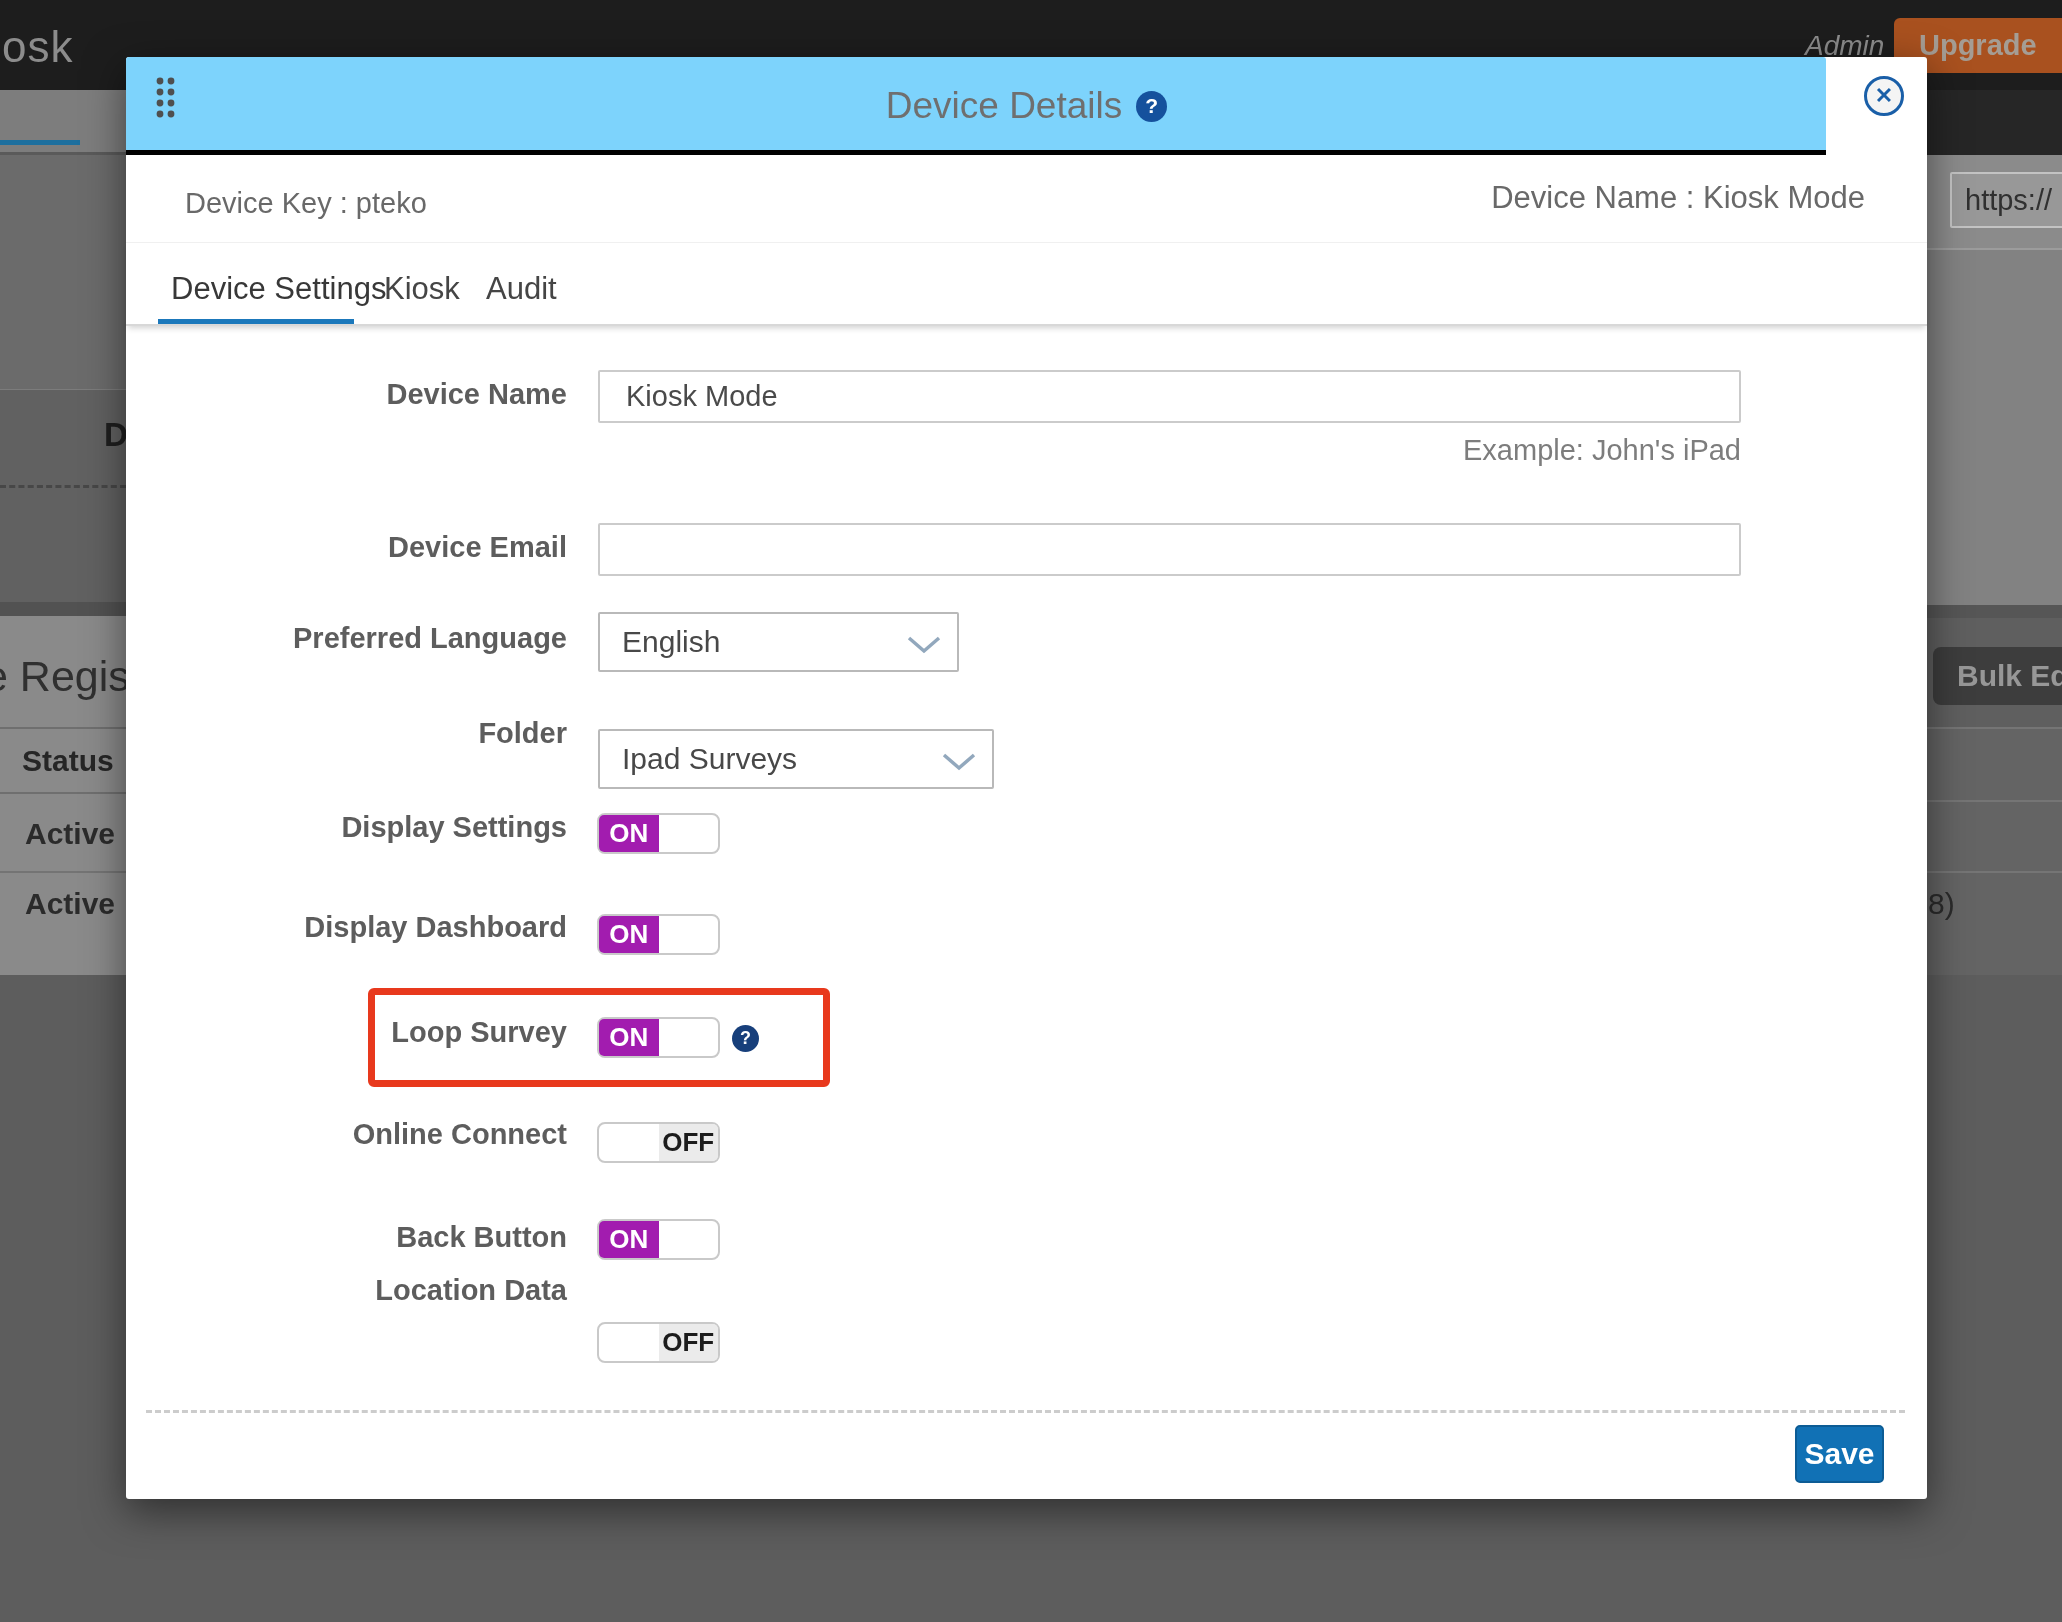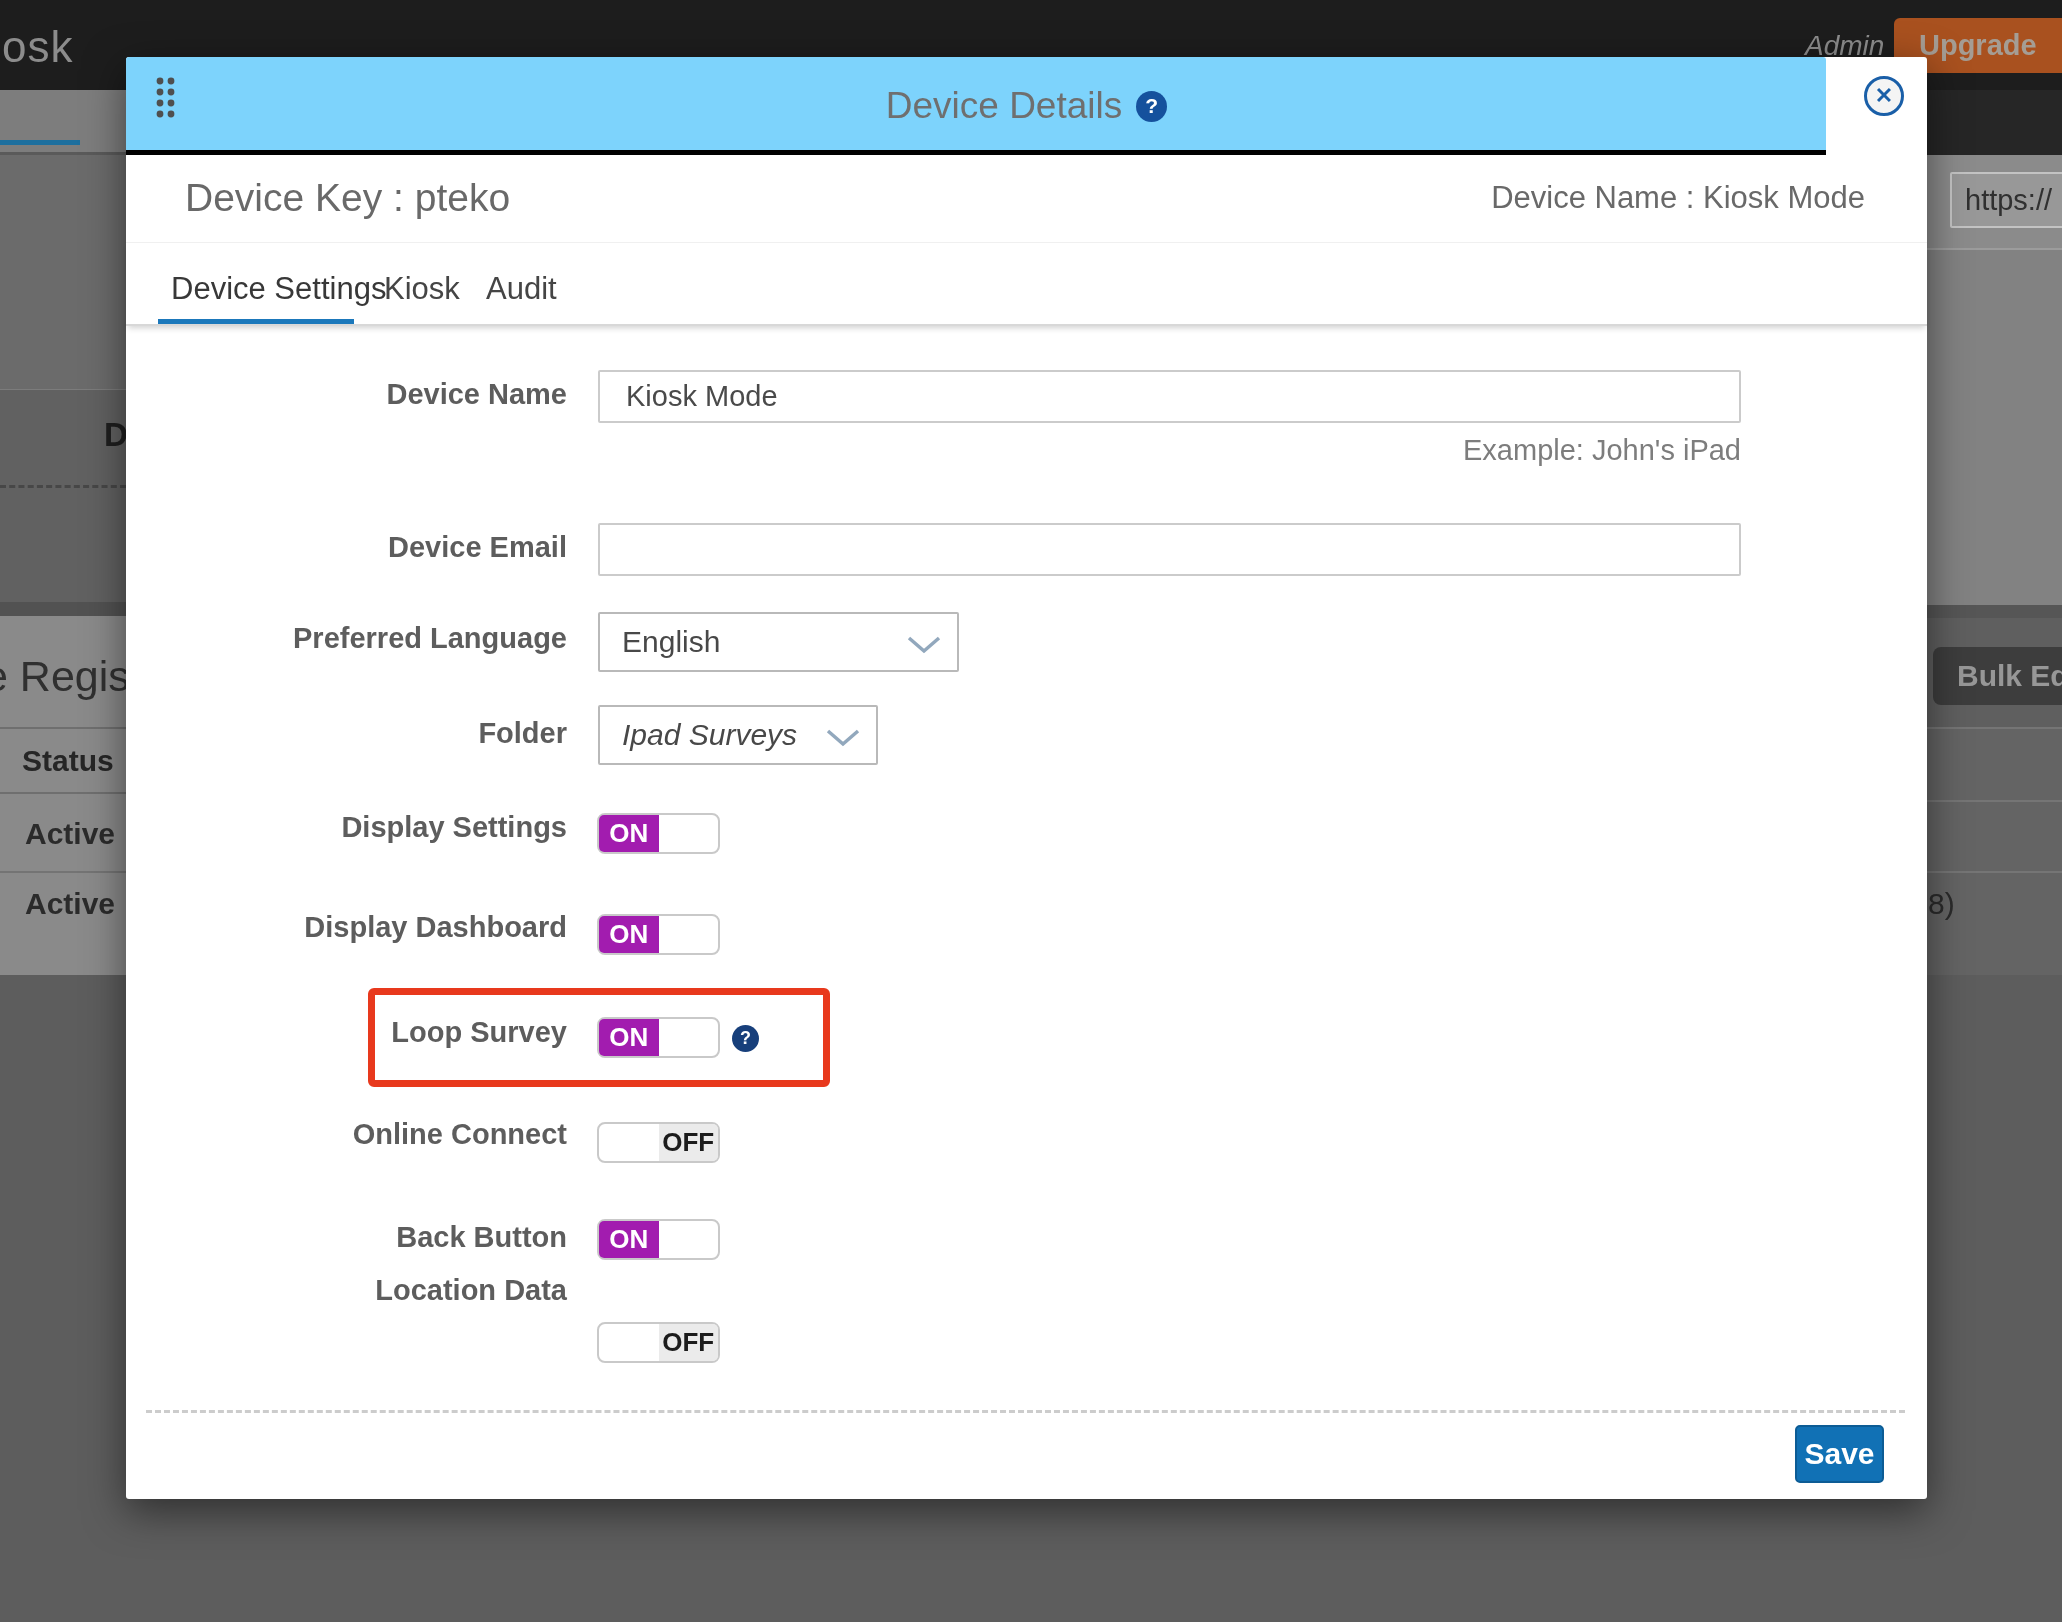--- a/index.html
+++ b/index.html
@@ -55,21 +55,21 @@
     border-bottom:5px solid #000000;box-sizing:border-box;}
   .drag-handle{left:27px;top:17px;}
   .modal-title-wrap{left:0;top:0;width:1801px;height:98px;display:flex;align-items:center;justify-content:center;gap:14px;}
   .modal-title{font-size:37px;color:#6f6f6f;}
   .help-badge{width:31px;height:31px;border-radius:50%;background:#15519d;color:#fff;font-size:21px;font-weight:bold;
     display:flex;align-items:center;justify-content:center;}
   .close-btn{left:1738px;top:19px;width:40px;height:40px;border:3px solid #1a5fa8;border-radius:50%;box-sizing:border-box;
     color:#1a5fa8;font-size:22px;font-weight:bold;display:flex;align-items:center;justify-content:center;cursor:pointer;background:#f4f4f4;}
 
   .key-row{left:0;top:98px;width:1801px;height:88px;border-bottom:1px solid #f0f0f0;box-sizing:border-box;}
-  .device-key{left:59px;top:21px;font-size:39px;color:#696969;}
+  .device-key{left:59px;top:32px;font-size:29px;color:#696969;}
   .device-name{right:62px;top:25px;font-size:31px;color:#696969;}
 
   .tabs-row{left:0;top:186px;width:1801px;height:83px;border-bottom:2px solid #d8d8d8;box-sizing:border-box;
     box-shadow:0 4px 6px -2px rgba(0,0,0,0.18);}
   .tab{top:28px;font-size:31px;color:#454545;cursor:pointer;}
   .tab-active{left:45px;color:#383838;}
   .tab-kiosk{left:258px;}
   .tab-audit{left:360px;}
   .tab-underline{left:32px;top:76px;width:196px;height:5px;background:#1b78bb;}
 
@@ -185,21 +185,21 @@
 
   <span class="abs fld-label" style="top:565px;">Preferred Language</span>
   <div class="abs select" style="top:555px;width:361px;">
     <span>English</span>
     <svg class="chev" width="34" height="18" viewBox="0 0 34 18">
       <polyline points="2,2 17,15 32,2" fill="none" stroke="#92a8bd" stroke-width="3.5"></polyline>
     </svg>
   </div>
 
   <span class="abs fld-label" style="top:660px;">Folder</span>
-  <div class="abs select" style="top:648px;width:280px;font-style:italic;">
+  <div class="abs select" style="top:672px;width:396px;">
     <span>Ipad Surveys</span>
     <svg class="chev" width="34" height="18" viewBox="0 0 34 18">
       <polyline points="2,2 17,15 32,2" fill="none" stroke="#92a8bd" stroke-width="3.5"></polyline>
     </svg>
   </div>
 
   <span class="abs fld-label" style="top:754px;">Display Settings</span>
   <div class="abs toggle on" style="top:756px;">
     <span class="seg">ON</span>
   </div>

